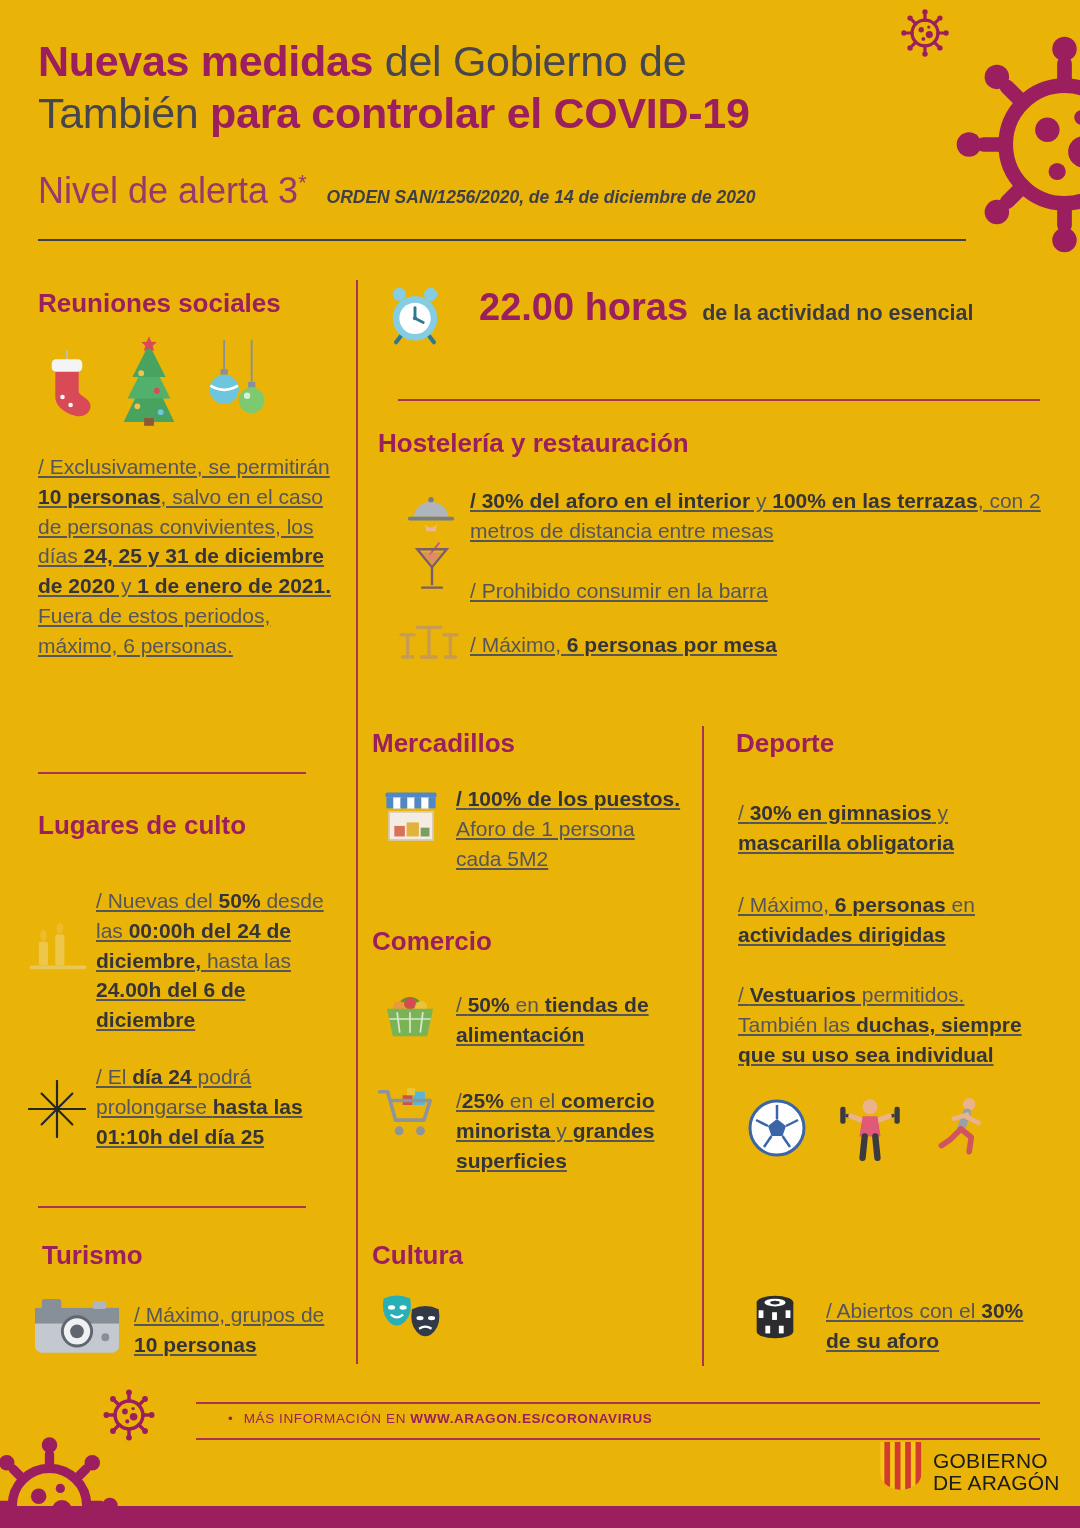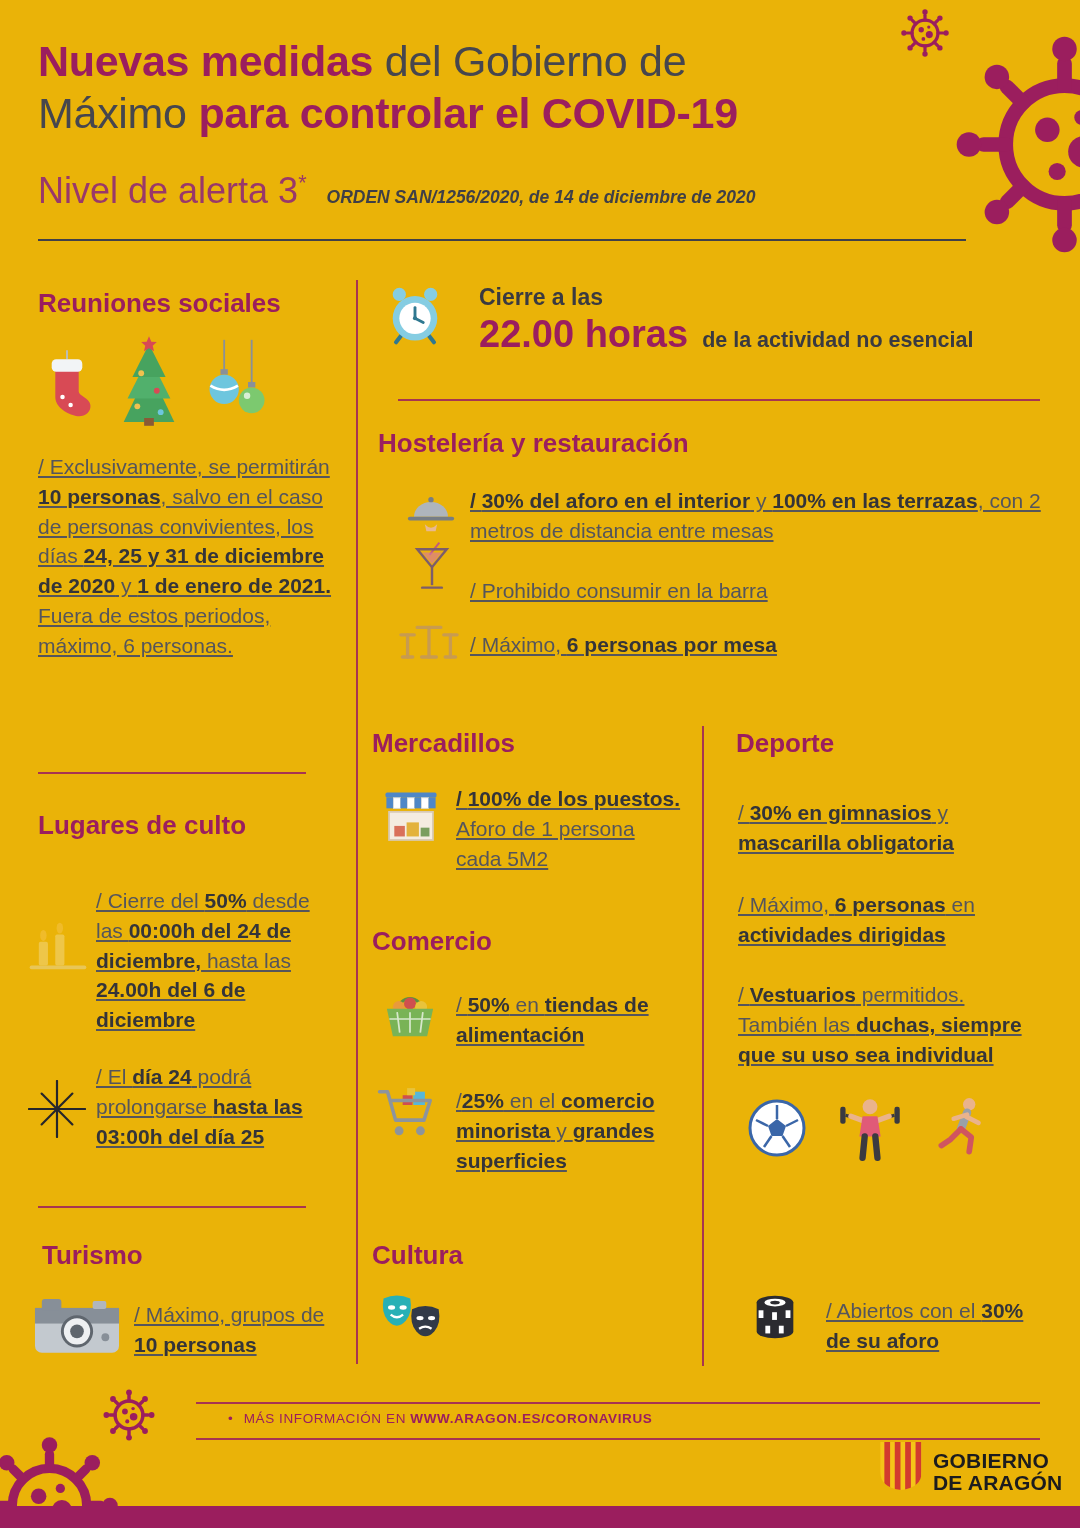--- a/index.html
+++ b/index.html
@@ -270,21 +270,21 @@
         <rect x="36" width="5.5" height="50" fill="#d23b2e"></rect>
       </g>
     </symbol>
   </defs>
 </svg>
 
 <div class="page">
 
   <div class="abs title" style="left:38px;top:36px;width:850px;">
     <div><span class="b accent">Nuevas medidas</span><span> del Gobierno de</span></div>
-    <div><span>Máximo </span><span class="b accent">para controlar el COVID-19</span></div>
+    <div><span>También </span><span class="b accent">para controlar el COVID-19</span></div>
   </div>
 
   <div class="abs" style="left:38px;top:170px;display:flex;align-items:baseline;">
     <span style="font-size:36px;color:var(--alert);"><span>Nivel de alerta 3</span><sup>*</sup></span>
     <span style="font-size:17.5px;font-style:italic;color:#3f3f46;margin-left:20px;font-weight:700;">ORDEN SAN/1256/2020, de 14 de diciembre de 2020</span>
   </div>
 
   <div class="abs hrule" style="left:38px;top:239px;width:928px;"></div>
 
   <svg class="abs icn" style="left:898px;top:6px;color:var(--accent);" width="54" height="54">
@@ -313,40 +313,39 @@
 
   <div class="abs txt" style="left:38px;top:452px;width:298px;"><span>/ Exclusivamente, se permitirán </span><span class="b">10 personas</span><span>, salvo en el caso de personas convivientes, los días </span><span class="b">24, 25 y 31 de diciembre de 2020</span><span> y </span><span class="b">1 de enero de 2021.</span><span> Fuera de estos periodos, máximo, 6 personas.</span></div>
 
   <div class="abs divider" style="left:38px;top:772px;width:268px;"></div>
 
   <div class="abs h2" style="left:38px;top:810px;">Lugares de culto</div>
 
   <svg class="abs icn" style="left:26px;top:918px;" width="64" height="55">
       <use href="#candles"></use>
     </svg>
-  <div class="abs txt" style="left:96px;top:886px;width:244px;"><span>/ Cierre del </span><span class="b">50%</span><span>  desde las </span><span class="b">00:00h del 24 de diciembre,</span><span> hasta las </span><span class="b">24.00h del 6 de diciembre</span></div>
+  <div class="abs txt" style="left:96px;top:886px;width:244px;"><span>/ Nuevas del </span><span class="b">50%</span><span>  desde las </span><span class="b">00:00h del 24 de diciembre,</span><span> hasta las </span><span class="b">24.00h del 6 de diciembre</span></div>
 
   <svg class="abs icn" style="left:28px;top:1080px;" width="58" height="58">
       <use href="#star8"></use>
     </svg>
-  <div class="abs txt" style="left:96px;top:1062px;width:244px;"><span>/ El </span><span class="b">día 24</span><span> podrá prolongarse </span><span class="b">hasta las 03:00h del día 25</span></div>
+  <div class="abs txt" style="left:96px;top:1062px;width:244px;"><span>/ El </span><span class="b">día 24</span><span> podrá prolongarse </span><span class="b">hasta las 01:10h del día 25</span></div>
 
   <div class="abs divider" style="left:38px;top:1206px;width:268px;"></div>
 
   <div class="abs h2" style="left:42px;top:1240px;">Turismo</div>
   <svg class="abs icn" style="left:34px;top:1296px;" width="86" height="59">
       <use href="#camera"></use>
     </svg>
   <div class="abs txt" style="left:134px;top:1300px;width:208px;"><span>/ Máximo, grupos de </span><span class="b">10 personas</span></div>
 
   <svg class="abs icn" style="left:382px;top:282px;" width="66" height="66">
       <use href="#clock"></use>
     </svg>
   <div class="abs" style="left:479px;top:284px;">
-    <div style="font-size:23px;font-weight:700;color:#3a3a41;">Cierre a las</div>
     <div style="display:flex;align-items:baseline;gap:14px;margin-top:2px;">
       <span class="accent" style="font-size:38px;font-weight:700;">22.00 horas</span>
       <span style="font-size:21.5px;font-weight:700;color:#3a3a41;">de la actividad no esencial</span>
     </div>
   </div>
 
   <div class="abs divider" style="left:398px;top:399px;width:642px;"></div>
 
   <div class="abs h2" style="left:378px;top:428px;">Hostelería y restauración</div>
 
@@ -420,21 +419,21 @@
       <use href="#virus"></use>
     </svg>
   <svg class="abs icn" style="left:-28px;top:1428px;color:var(--accent);" width="155" height="155">
       <use href="#virus"></use>
     </svg>
 
   <div class="abs" style="left:878px;top:1438px;display:flex;align-items:center;gap:9px;">
     <svg class="icn" width="46" height="52">
         <use href="#aragon-shield"></use>
       </svg>
-    <div style="font-weight:700;color:#1c1c1e;font-size:21px;line-height:1.05;letter-spacing:0.2px;margin-top:12px;">
+    <div style="font-weight:400;color:#1c1c1e;font-size:21px;line-height:1.05;letter-spacing:0.2px;margin-top:12px;">
       <div>GOBIERNO</div>
       <div>DE ARAGÓN</div>
     </div>
   </div>
 
   <div class="abs" style="left:0;top:1506px;width:1080px;height:22px;background:var(--accent);"></div>
 
 </div>
 
 </body></html>

